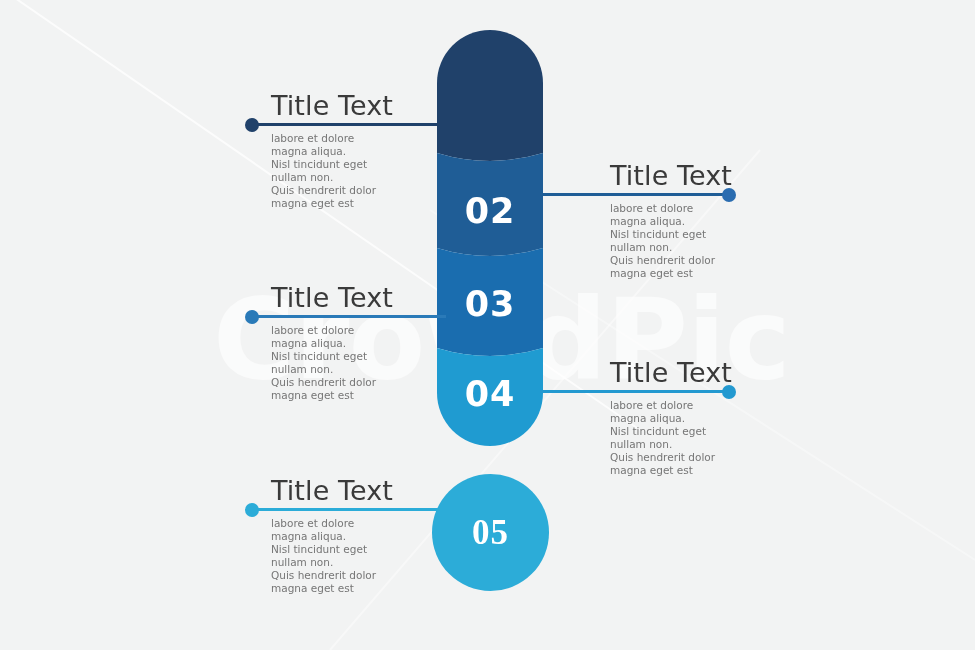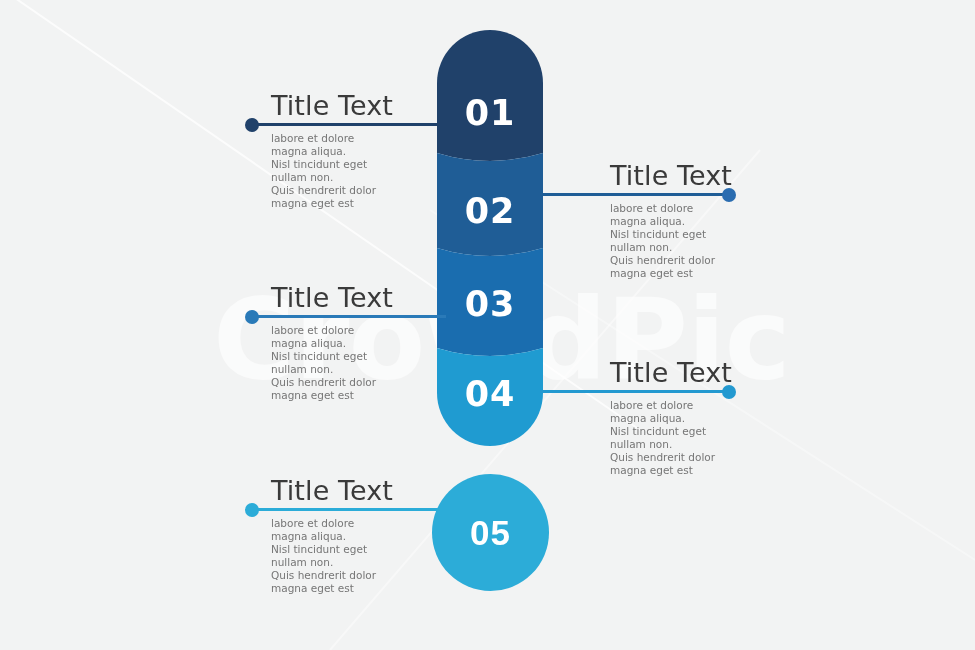--- a/index.html
+++ b/index.html
@@ -69,21 +69,21 @@
     border-radius: 50%;
     background: #2cacd8;
   }
   .circle-five .num {
     position: absolute;
     left: 0; right: 0;
     top: 50%;
     transform: translateY(-50%);
     text-align: center;
     color: #ffffff;
-    font-family: Liberation Sans, sans-serif;
+    font-family: Liberation Serif, serif;
     font-size: 35px;
     font-weight: 700;
     letter-spacing: 1px;
   }
 
   .bar-num {
     position: absolute;
     width: 106px;
     text-align: center;
     color: #ffffff;
@@ -155,21 +155,20 @@
       </clipPath>
     </defs>
     <g clip-path="url(#barClip)">
       <path d="M0,-20 H106 V123 Q53,139 0,123 Z" fill="#20416a"></path>
       <path d="M0,123 Q53,139 106,123 V218 Q53,234 0,218 Z" fill="#1f5d96"></path>
       <path d="M0,218 Q53,234 106,218 V318 Q53,334 0,318 Z" fill="#1a6daf"></path>
       <path d="M0,318 Q53,334 106,318 V436 H0 Z" fill="#1f9bd1"></path>
     </g>
   </svg>
 
-  <div class="bar-num" style="left:437px; top:93px;">01</div>
   <div class="bar-num" style="left:437px; top:191px;">02</div>
   <div class="bar-num" style="left:437px; top:284px;">03</div>
   <div class="bar-num" style="left:437px; top:374px;">04</div>
 
   <div class="circle-five">
     <div class="num">05</div>
   </div>
 
   <div class="row left" style="left:246px; top:90px; width:200px;">
     <div class="title" style="left:25px; top:0px;">Title Text</div>

